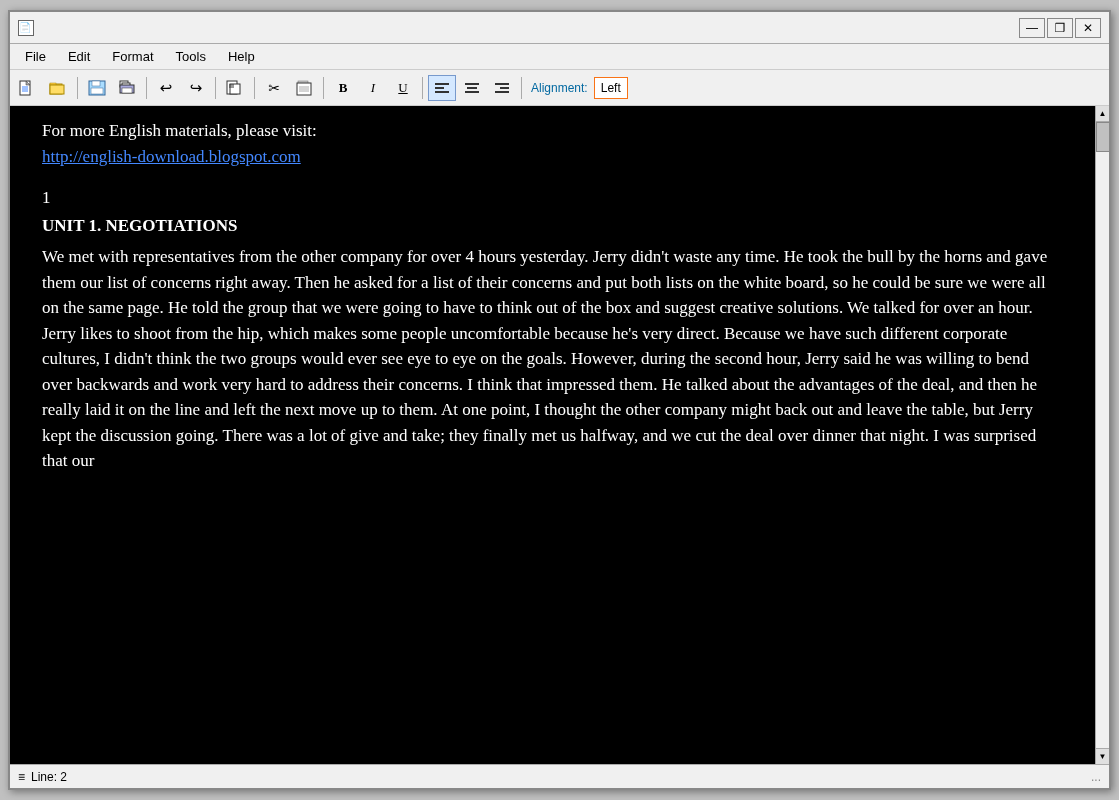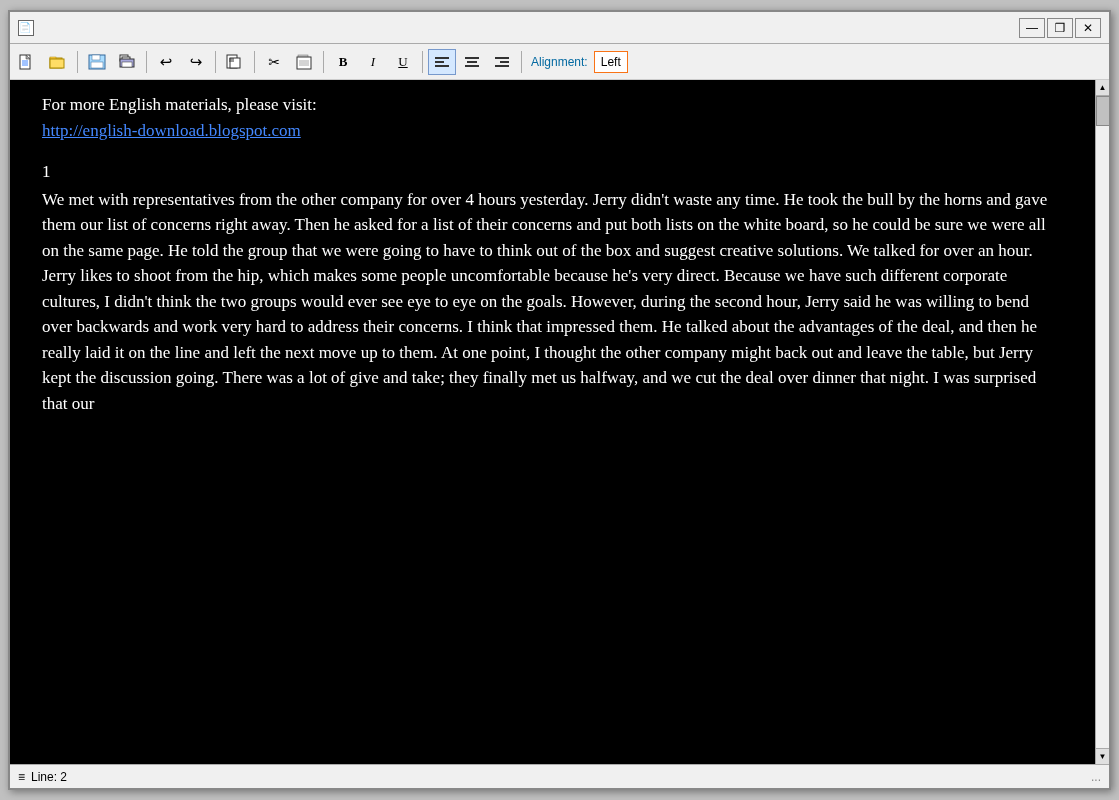--- a/index.html
+++ b/index.html
@@ -241,20 +241,27 @@
       </div>
       <span class="title-bar-text">TOEIC IDIOMS.pdf - Text Expert*</span>
     </div>
     <div class="title-bar-controls">
       <button class="title-btn">—</button>
       <button class="title-btn">❐</button>
       <button class="title-btn close">✕</button>
     </div>
   </div>
 
+  <div class="menu-bar">
+    <div class="menu-item">File</div>
+    <div class="menu-item">Edit</div>
+    <div class="menu-item">Format</div>
+    <div class="menu-item">Tools</div>
+    <div class="menu-item">Help</div>
+  </div>
 
   <div class="toolbar">
 
     <button class="toolbar-btn" title="New">
       <svg width="18" height="16" viewBox="0 0 18 16">
         <rect x="1" y="1" width="10" height="14" fill="#fff" stroke="#333" stroke-width="1"></rect>
         <polygon points="7,1 11,5 11,5 7,5" fill="#aaa" stroke="#333" stroke-width="0.5"></polygon>
         <line x1="3" y1="7" x2="9" y2="7" stroke="#4488ff" stroke-width="1"></line>
         <line x1="3" y1="9" x2="9" y2="9" stroke="#4488ff" stroke-width="1"></line>
         <line x1="3" y1="11" x2="9" y2="11" stroke="#4488ff" stroke-width="1"></line>
@@ -361,20 +368,21 @@
     <div class="toolbar-separator"></div>
     <span class="toolbar-align-label">Alignment:</span>
     <div class="toolbar-align-box">Left</div>
   </div>
 
   <div class="content-wrapper">
     <div class="content-area">
       <div>For more English materials, please visit:</div>
       <a href="#">http://english-download.blogspot.com</a>
       <div class="page-num">1</div>
+      <div class="unit-heading">UNIT 1. NEGOTIATIONS</div>
       <div>We met with representatives from the other company for over 4 hours yesterday. Jerry didn't waste any time. He took the bull by the horns and gave them our list of concerns right away. Then he asked for a list of their concerns and put both lists on the white board, so he could be sure we were all on the same page. He told the group that we were going to have to think out of the box and suggest creative solutions. We talked for over an hour. Jerry likes to shoot from the hip, which makes some people uncomfortable because he's very direct. Because we have such different corporate cultures, I didn't think the two groups would ever see eye to eye on the goals. However, during the second hour, Jerry said he was willing to bend over backwards and work very hard to address their concerns. I think that impressed them. He talked about the advantages of the deal, and then he really laid it on the line and left the next move up to them. At one point, I thought the other company might back out and leave the table, but Jerry kept the discussion going. There was a lot of give and take; they finally met us halfway, and we cut the deal over dinner that night. I was surprised that our</div>
     </div>
     <div class="scrollbar">
       <div class="scrollbar-up">▲</div>
       <div class="scrollbar-track">
         <div class="scrollbar-thumb"></div>
       </div>
       <div class="scrollbar-down">▼</div>
     </div>
   </div>

